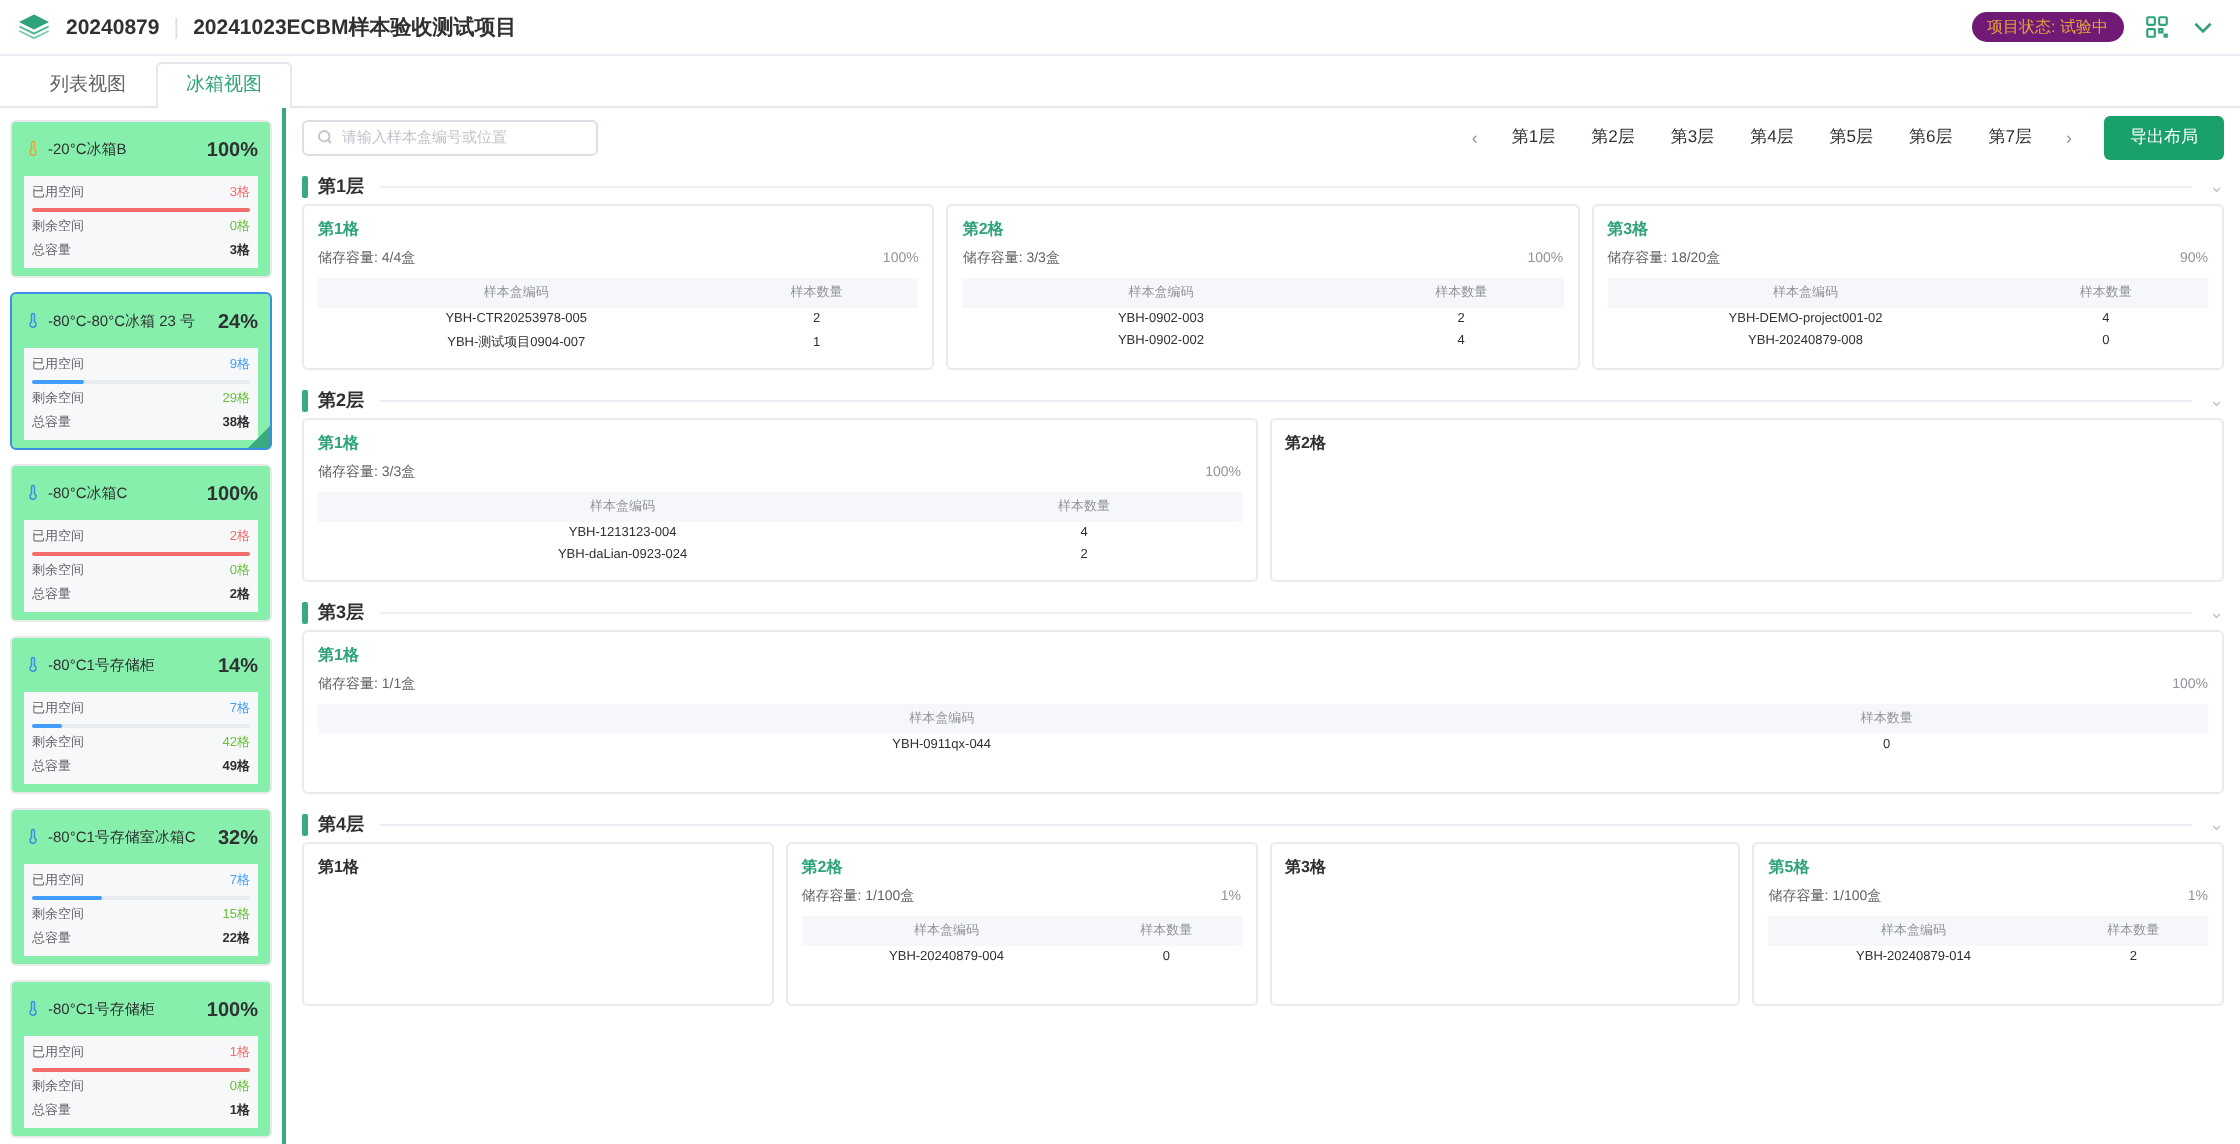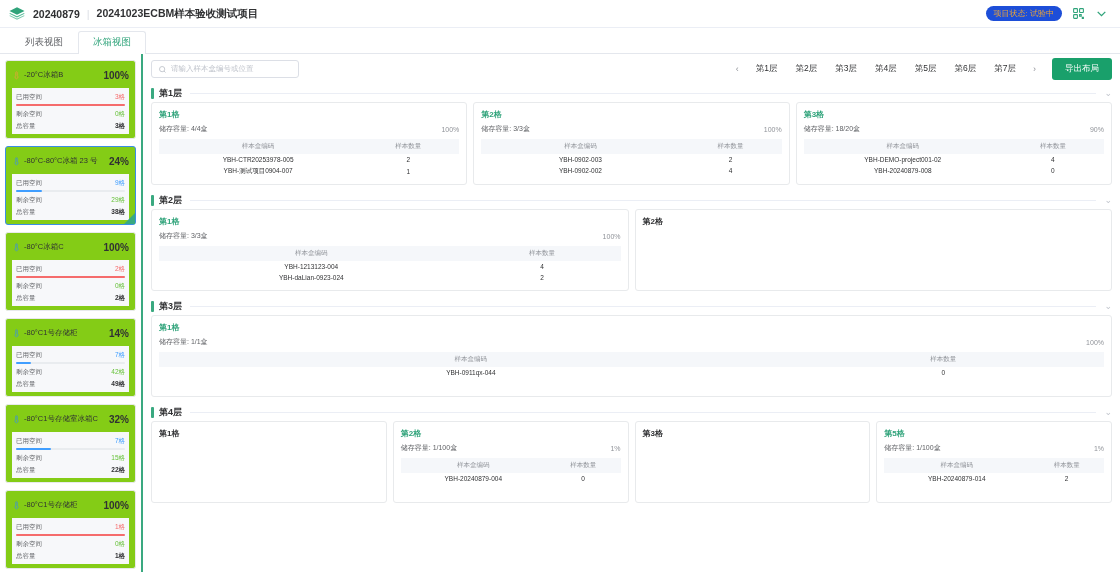--- a/index.html
+++ b/index.html
@@ -17,21 +17,21 @@
     padding: 0 8px;
     border-bottom: 1px solid #ebeef5;
     background: #fff;
   }
   .logo { width: 18px; height: 18px; margin-right: 7px; flex: 0 0 auto; }
   .proj-code { font-size: 10.5px; font-weight: bold; color: #303133; text-align: right; }
   .proj-sep { margin: 0 7px; color: #dcdfe6; font-size: 11px; }
   .proj-name { font-size: 10.5px; font-weight: bold; color: #303133; }
   .topbar-right { margin-left: auto; display: flex; align-items: center; gap: 9px; padding-right: 4px;}
   .status-badge {
-    background: #1d4ed8; color: #e6a23c;
+    background: #701a75; color: #e6a23c;
     font-size: 8px; padding: 2px 8px; border-radius: 9px;
     white-space: nowrap;
     text-align: right;
   }
   .icon-btn { width: 14px; height: 14px; display: flex; align-items: center; justify-content: center; cursor: pointer; }
   
   .tabbar {
     height: 26px;
     display: flex; align-items: flex-end;
     padding-left: 10px;
@@ -57,21 +57,21 @@
   .sidebar {
     width: 143px; flex: 0 0 143px;
     background: #fff;
     padding: 6px 5px 6px 5px;
     overflow: hidden;
     border-right: 2px solid #3aa980;
   }
   .fcard {
     border: 1px solid #e8eaec; border-radius: 3px;
     padding: 5px 6px 4px 6px; margin-bottom: 7px;
-    background: #84cc16; position: relative; cursor: pointer;
+    background: #86efac; position: relative; cursor: pointer;
   }
   .fcard.selected { border: 1px solid #3a8ee6; }
   .fcard.selected::after {
     content: ""; position: absolute; right: 0; bottom: 0;
     border-style: solid; border-width: 0 0 11px 11px;
     border-color: transparent transparent #3aa980 transparent;
   }
   .fcard-head { display: flex; align-items: center; margin-bottom: 4px; }
   .fcard-title { font-size: 7.5px; color: #303133; margin-left: 3px; white-space: nowrap; overflow: hidden; }
   .fcard-pct { margin-left: auto; font-size: 10px; font-weight: bold; color: #303133; }

